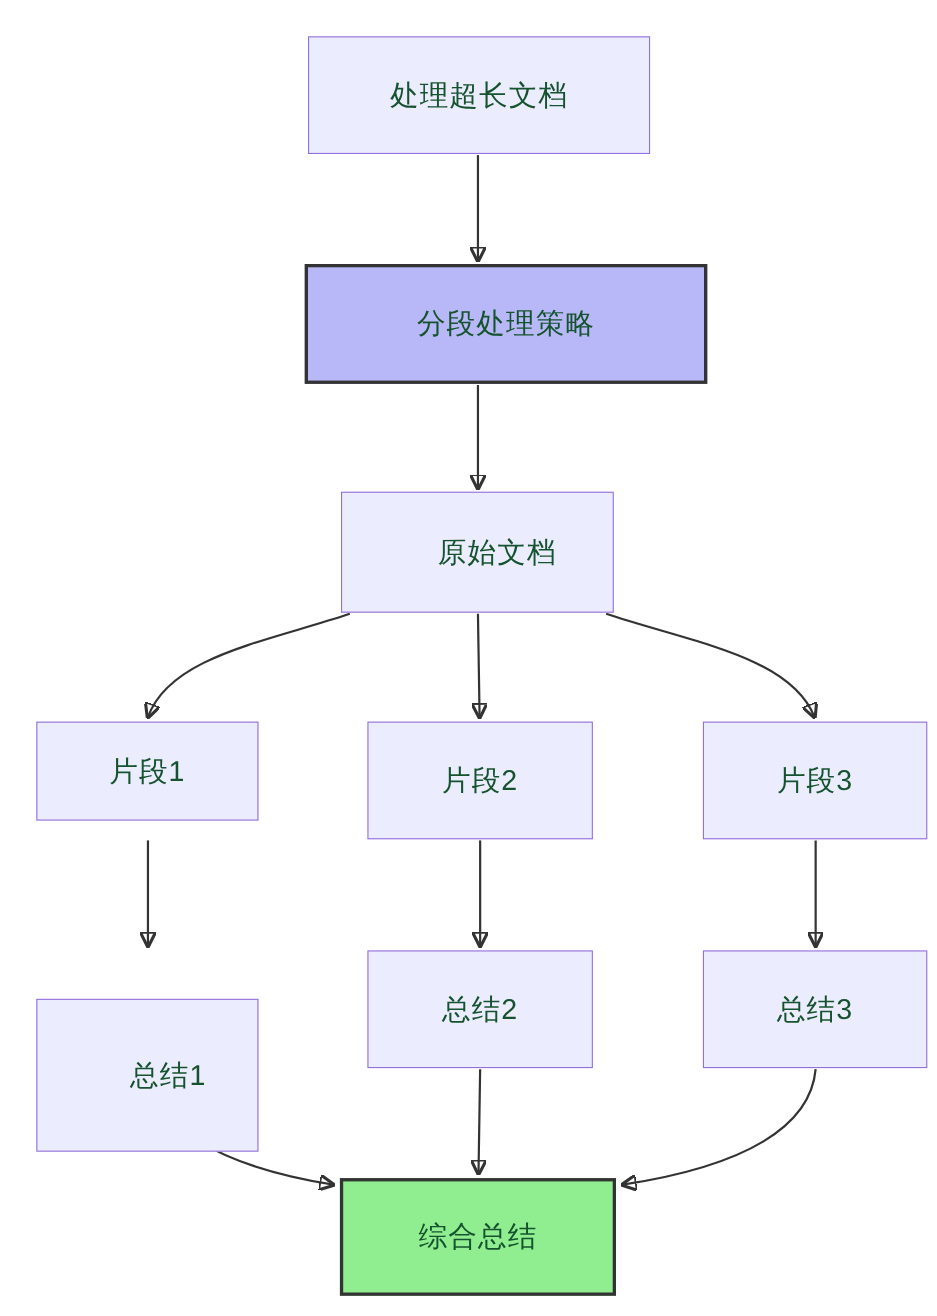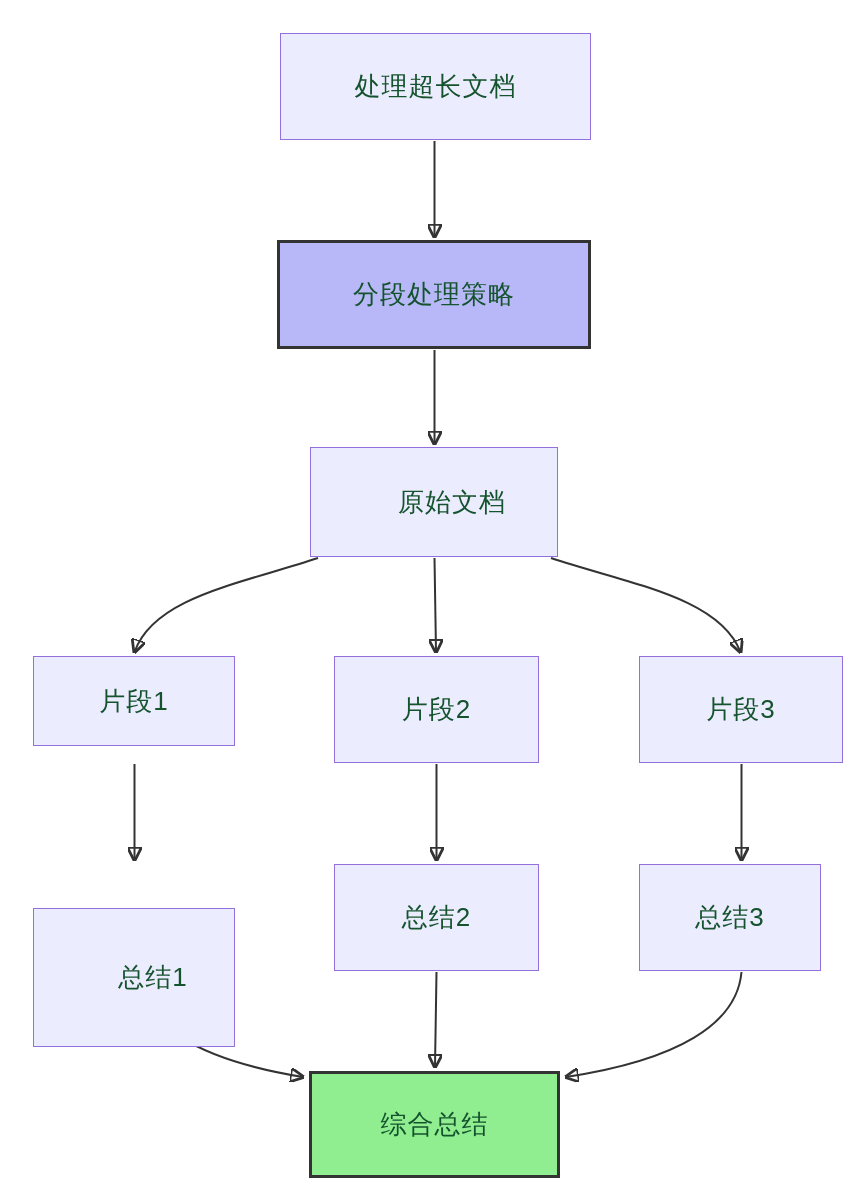--- a/index.html
+++ b/index.html
@@ -44,28 +44,28 @@
   .node.highlight-purple {
     background: #b8b8f8;
     border: 3px solid #333333;
   }
   .node.highlight-green {
     background: #90ee90;
     border: 3px solid #333333;
   }
   
   .n-goal      { left: 280px; top: 33px;   width: 311px; height: 107px; }
-  .n-strategy  { left: 277px; top: 240px;  width: 314px; height: 109px; }
+  .n-strategy  { left: 277px; top: 240px;  width: 366px; height: 109px; }
   .n-original  { left: 310px; top: 447px;  width: 248px; height: 110px; padding-left: 36px; }
   .n-frag1     { left: 33px;  top: 656px;  width: 202px; height: 90px; }
   .n-frag2     { left: 334px; top: 656px;  width: 205px; height: 107px; }
   .n-frag3     { left: 639px; top: 656px;  width: 204px; height: 107px; }
   .n-sum1      { left: 33px;  top: 908px;  width: 202px; height: 139px; padding-left: 38px; }
   .n-sum2      { left: 334px; top: 864px;  width: 205px; height: 107px; }
-  .n-sum3      { left: 639px; top: 864px;  width: 182px; height: 107px; }
+  .n-sum3      { left: 639px; top: 864px;  width: 204px; height: 107px; }
   .n-final     { left: 309px; top: 1071px; width: 251px; height: 107px; }
 </style>
 </head>
 <body>
 
 <div class="canvas">
 
   <svg class="edges-layer" width="852" height="1196" viewBox="0 0 852 1196" xmlns="http://www.w3.org/2000/svg">
     <defs>
       <marker id="arrow" viewBox="0 0 10 10" refX="9" refY="5" markerWidth="7" markerHeight="7" orient="auto-start-reverse">

